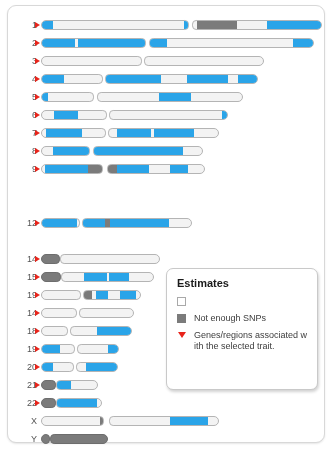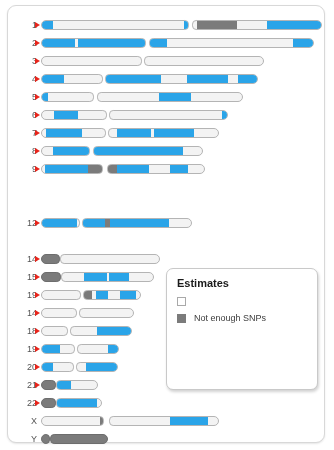--- a/index.html
+++ b/index.html
@@ -288,15 +288,19 @@
   <div id="legend">
     <h3>Estimates</h3>
     <div id="legend-items">
         <div class="lgrow">
           <span class="swatch notid"></span>
         </div>
         <div class="lgrow">
           <span class="swatch nosnp"></span>
           <span class="lgtext">Not enough SNPs</span>
         </div>
+        <div class="lgrow">
+          <span class="swatch tri"></span>
+          <span class="lgtext">Genes/regions associated w ith the selected trait.</span>
+        </div>
       </div>
   </div>
 </div>
 
 </body></html>

